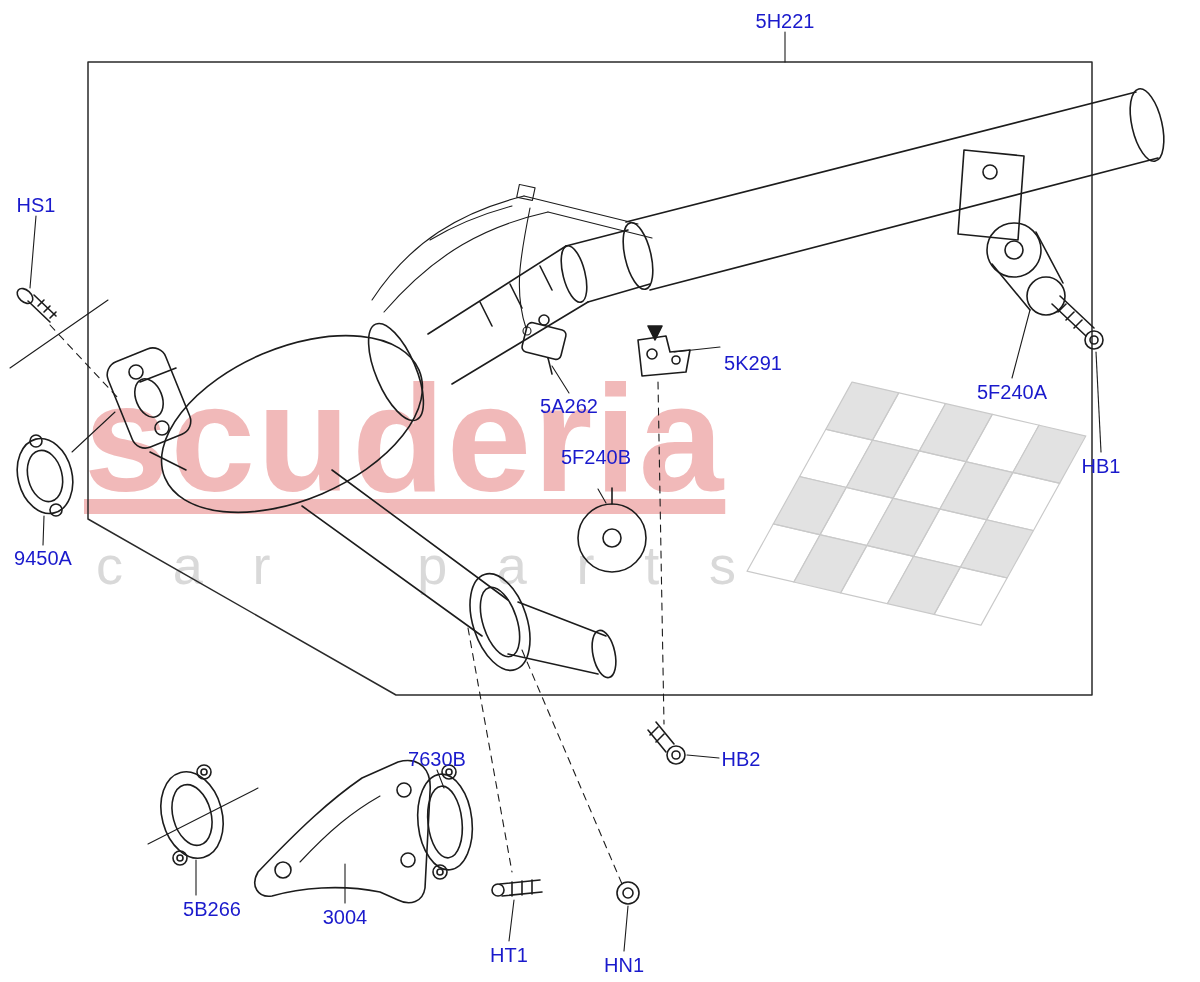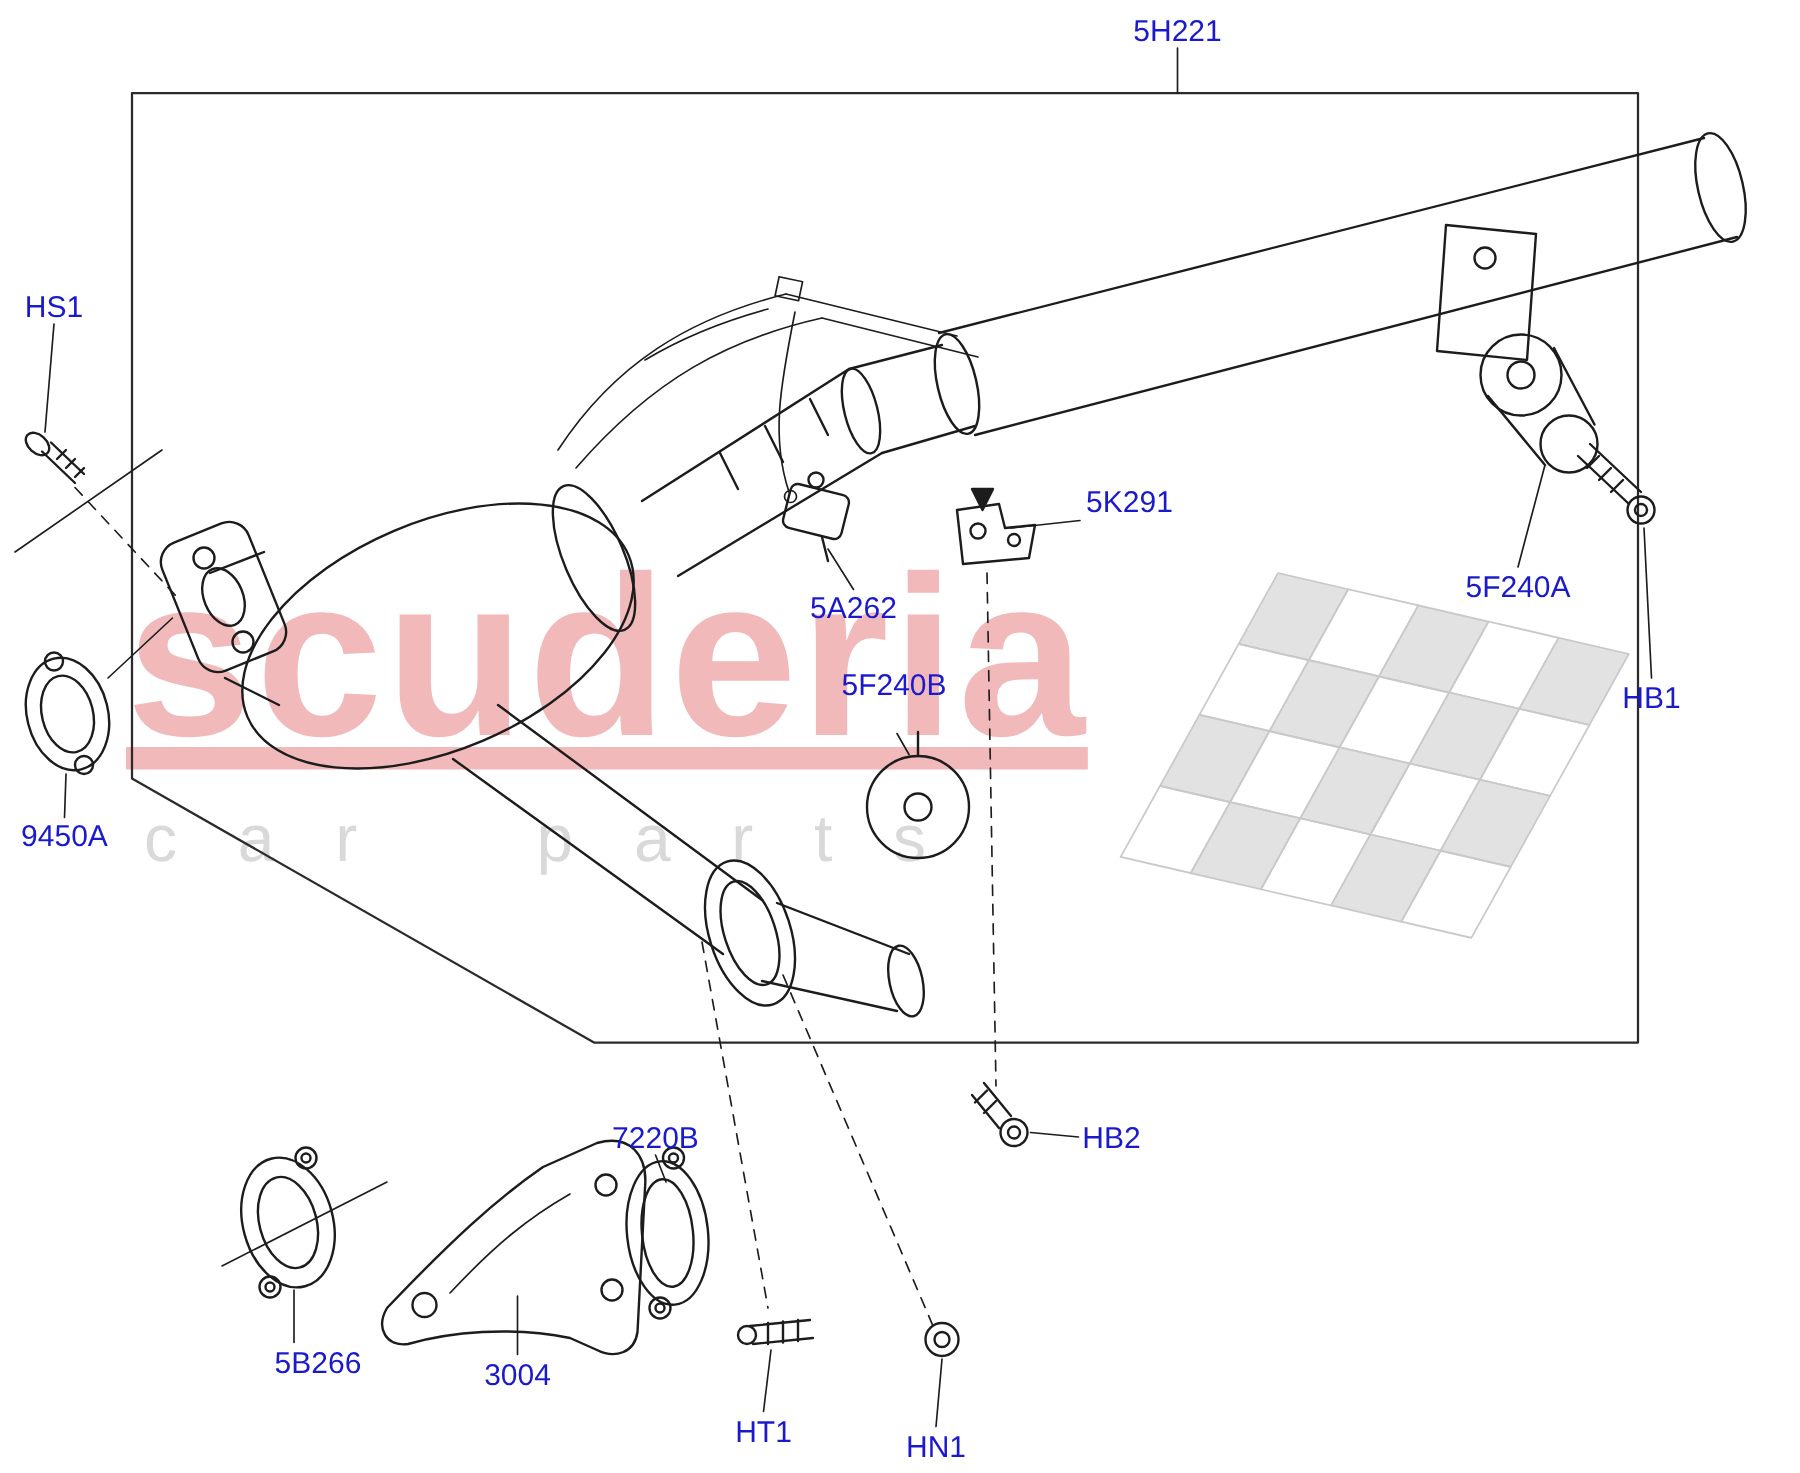--- a/index.html
+++ b/index.html
@@ -7,21 +7,21 @@
     position:relative;width:1200px;height:982px;background:#ffffff;
     font-family:"Liberation Sans",sans-serif;overflow:hidden;
   }
   .wm-brand{
     position:absolute;left:84px;top:362px;font-size:152px;font-weight:bold;
     color:rgba(223,100,100,0.45);letter-spacing:2px;line-height:1;white-space:nowrap;
     user-select:none;
     text-decoration:underline;
   }
   .wm-sub{
-    position:absolute;left:96px;top:538px;font-size:44px;color:#d9d9d9;
+    position:absolute;left:96px;top:538px;font-size:54px;color:#d9d9d9;
     letter-spacing:0.92em;word-spacing:0.6em;line-height:1;white-space:nowrap;user-select:none;
   }
   .diagram-svg{position:absolute;left:0;top:0;}
   .part-label{
     position:absolute;transform:translateX(-50%);
     color:#1a1acc;font-size:20px;white-space:nowrap;cursor:pointer;
   }
 </style>
 </head>
 <body>
@@ -243,26 +243,26 @@
     <g stroke-width="1.1" stroke-dasharray="7 6">
       <line x1="50" y1="325" x2="118" y2="398"></line>
       <line x1="468" y1="628" x2="512" y2="872"></line>
       <line x1="522" y1="650" x2="622" y2="884"></line>
       <line x1="658" y1="382" x2="664" y2="724"></line>
     </g>
   </svg>
 
   <div class="part-label" style="left:785px;top:10px">5H221</div>
   <div class="part-label" style="left:36px;top:194px">HS1</div>
-  <div class="part-label" style="left:753px;top:324px">5K291</div>
+  <div class="part-label" style="left:753px;top:352px">5K291</div>
   <div class="part-label" style="left:569px;top:395px">5A262</div>
   <div class="part-label" style="left:1012px;top:381px">5F240A</div>
   <div class="part-label" style="left:1101px;top:455px">HB1</div>
   <div class="part-label" style="left:596px;top:446px">5F240B</div>
   <div class="part-label" style="left:43px;top:547px">9450A</div>
   <div class="part-label" style="left:741px;top:748px">HB2</div>
-  <div class="part-label" style="left:437px;top:748px">7220B</div>
+  <div class="part-label" style="left:437px;top:748px">7630B</div>
   <div class="part-label" style="left:212px;top:898px">5B266</div>
   <div class="part-label" style="left:345px;top:906px">3004</div>
   <div class="part-label" style="left:509px;top:944px">HT1</div>
   <div class="part-label" style="left:624px;top:954px">HN1</div>
 
 </div>
 
 </body></html>

